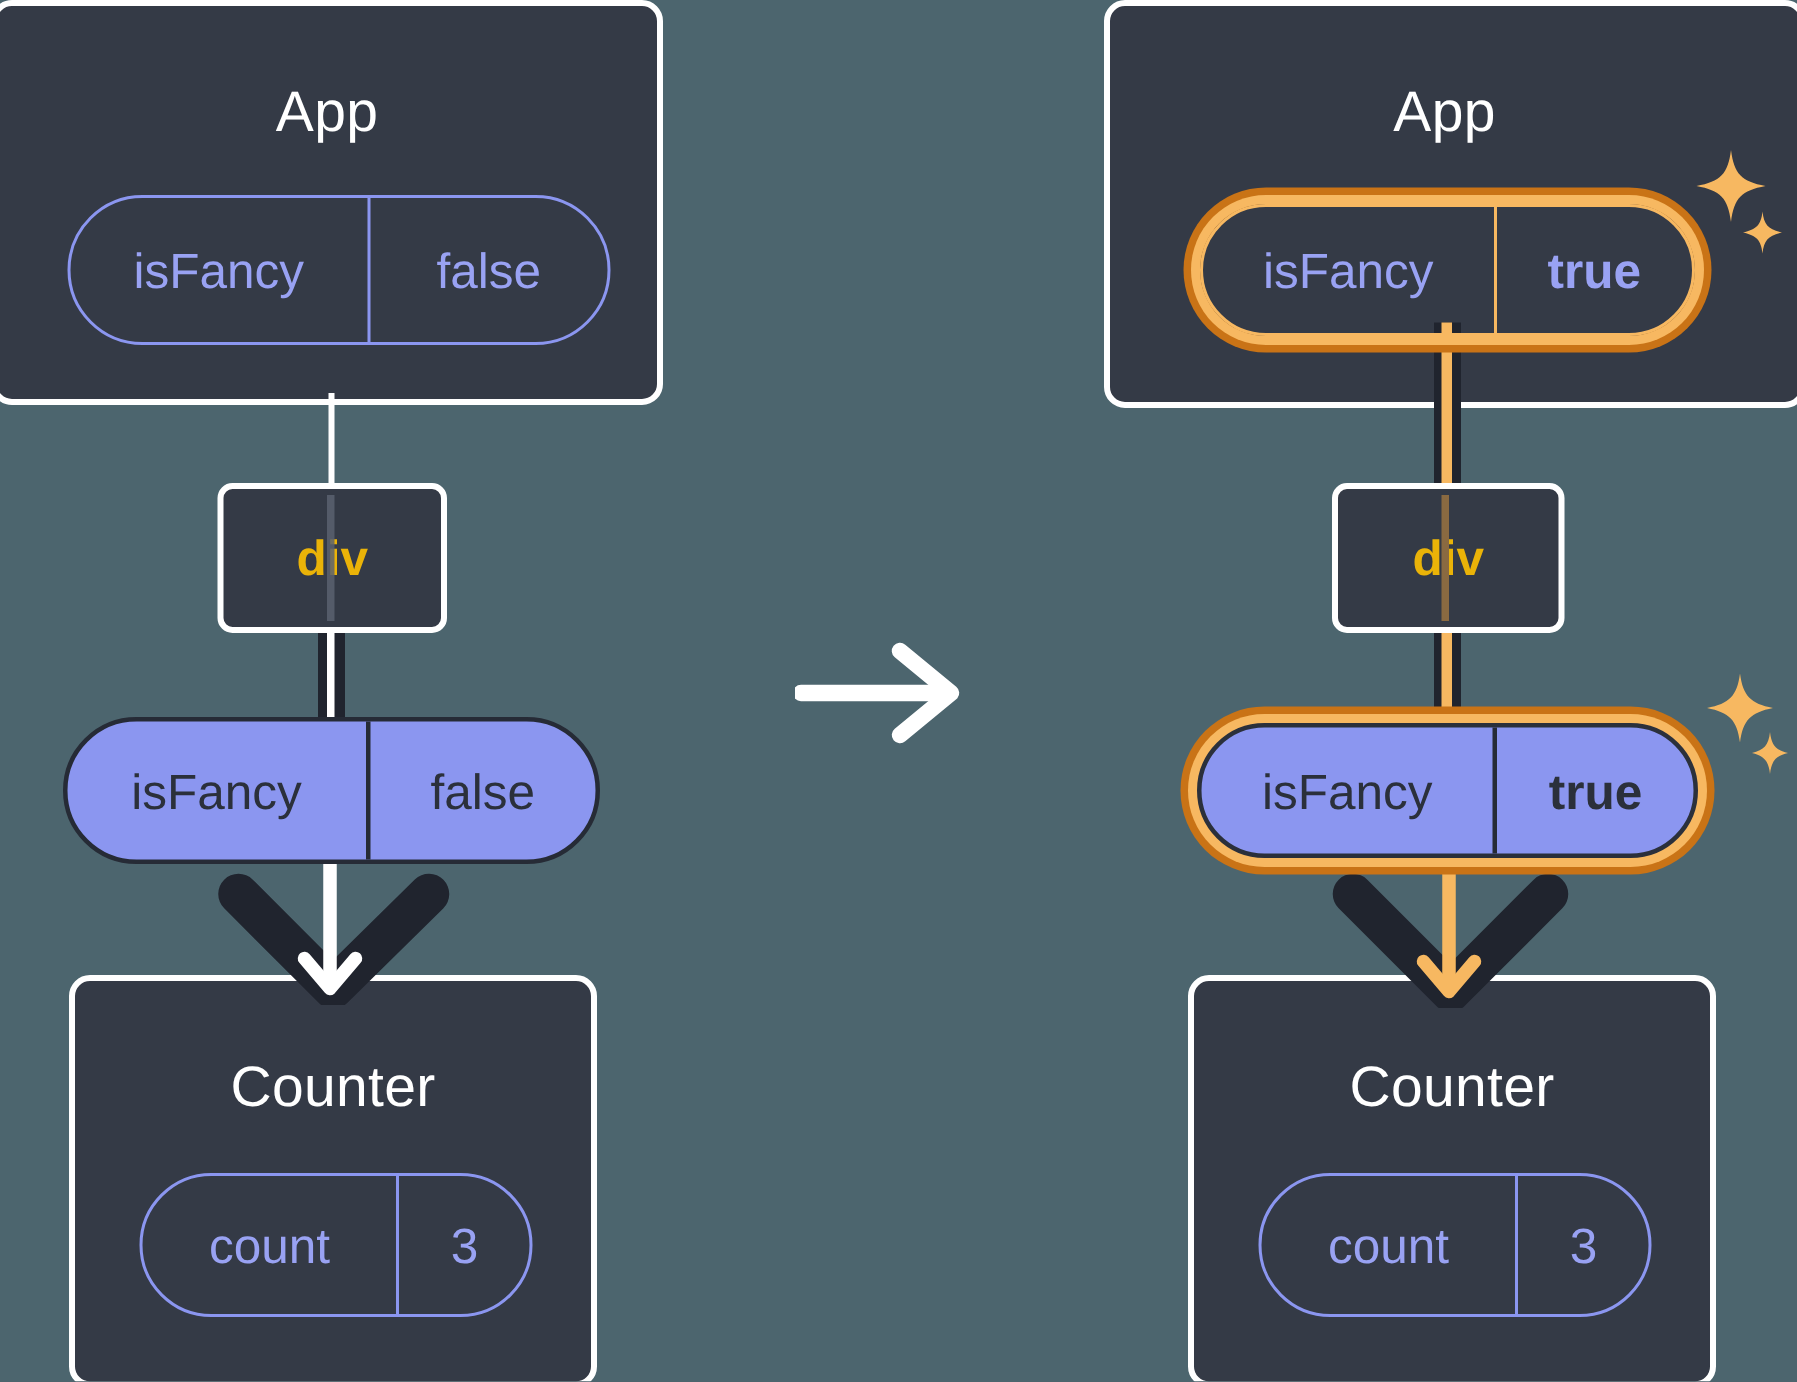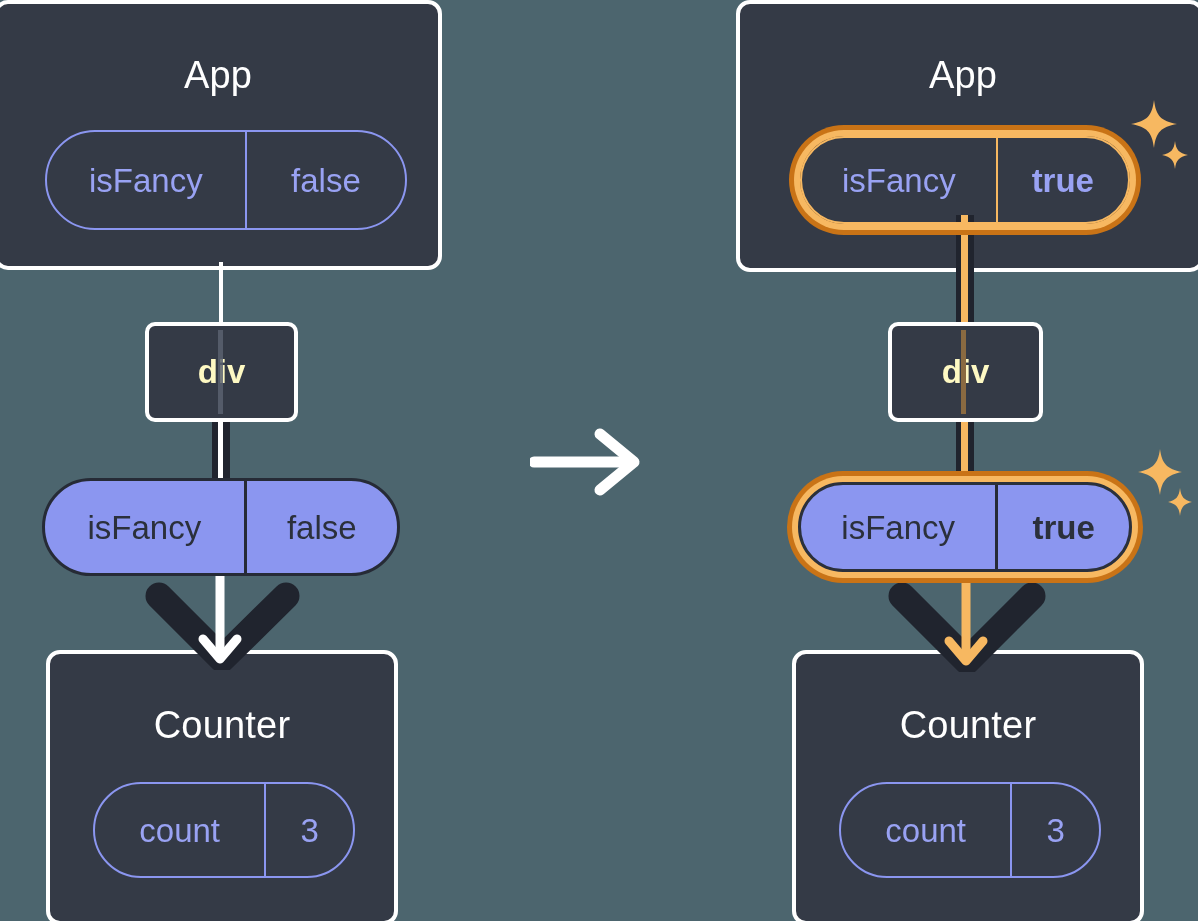--- a/index.html
+++ b/index.html
@@ -38,21 +38,21 @@
   
   .domnode {
     position: absolute;
     background: #343a46;
     border: 4px solid #ffffff;
     border-radius: 10px;
     box-sizing: border-box;
     display: flex;
     align-items: center;
     justify-content: center;
-    color: #fef9c3;
+    color: #eab308;
     font-size: 33px;
     font-weight: 700;
     z-index: 6;
   }
 
   
   .pill {
     position: absolute;
     box-sizing: border-box;
     display: flex;

